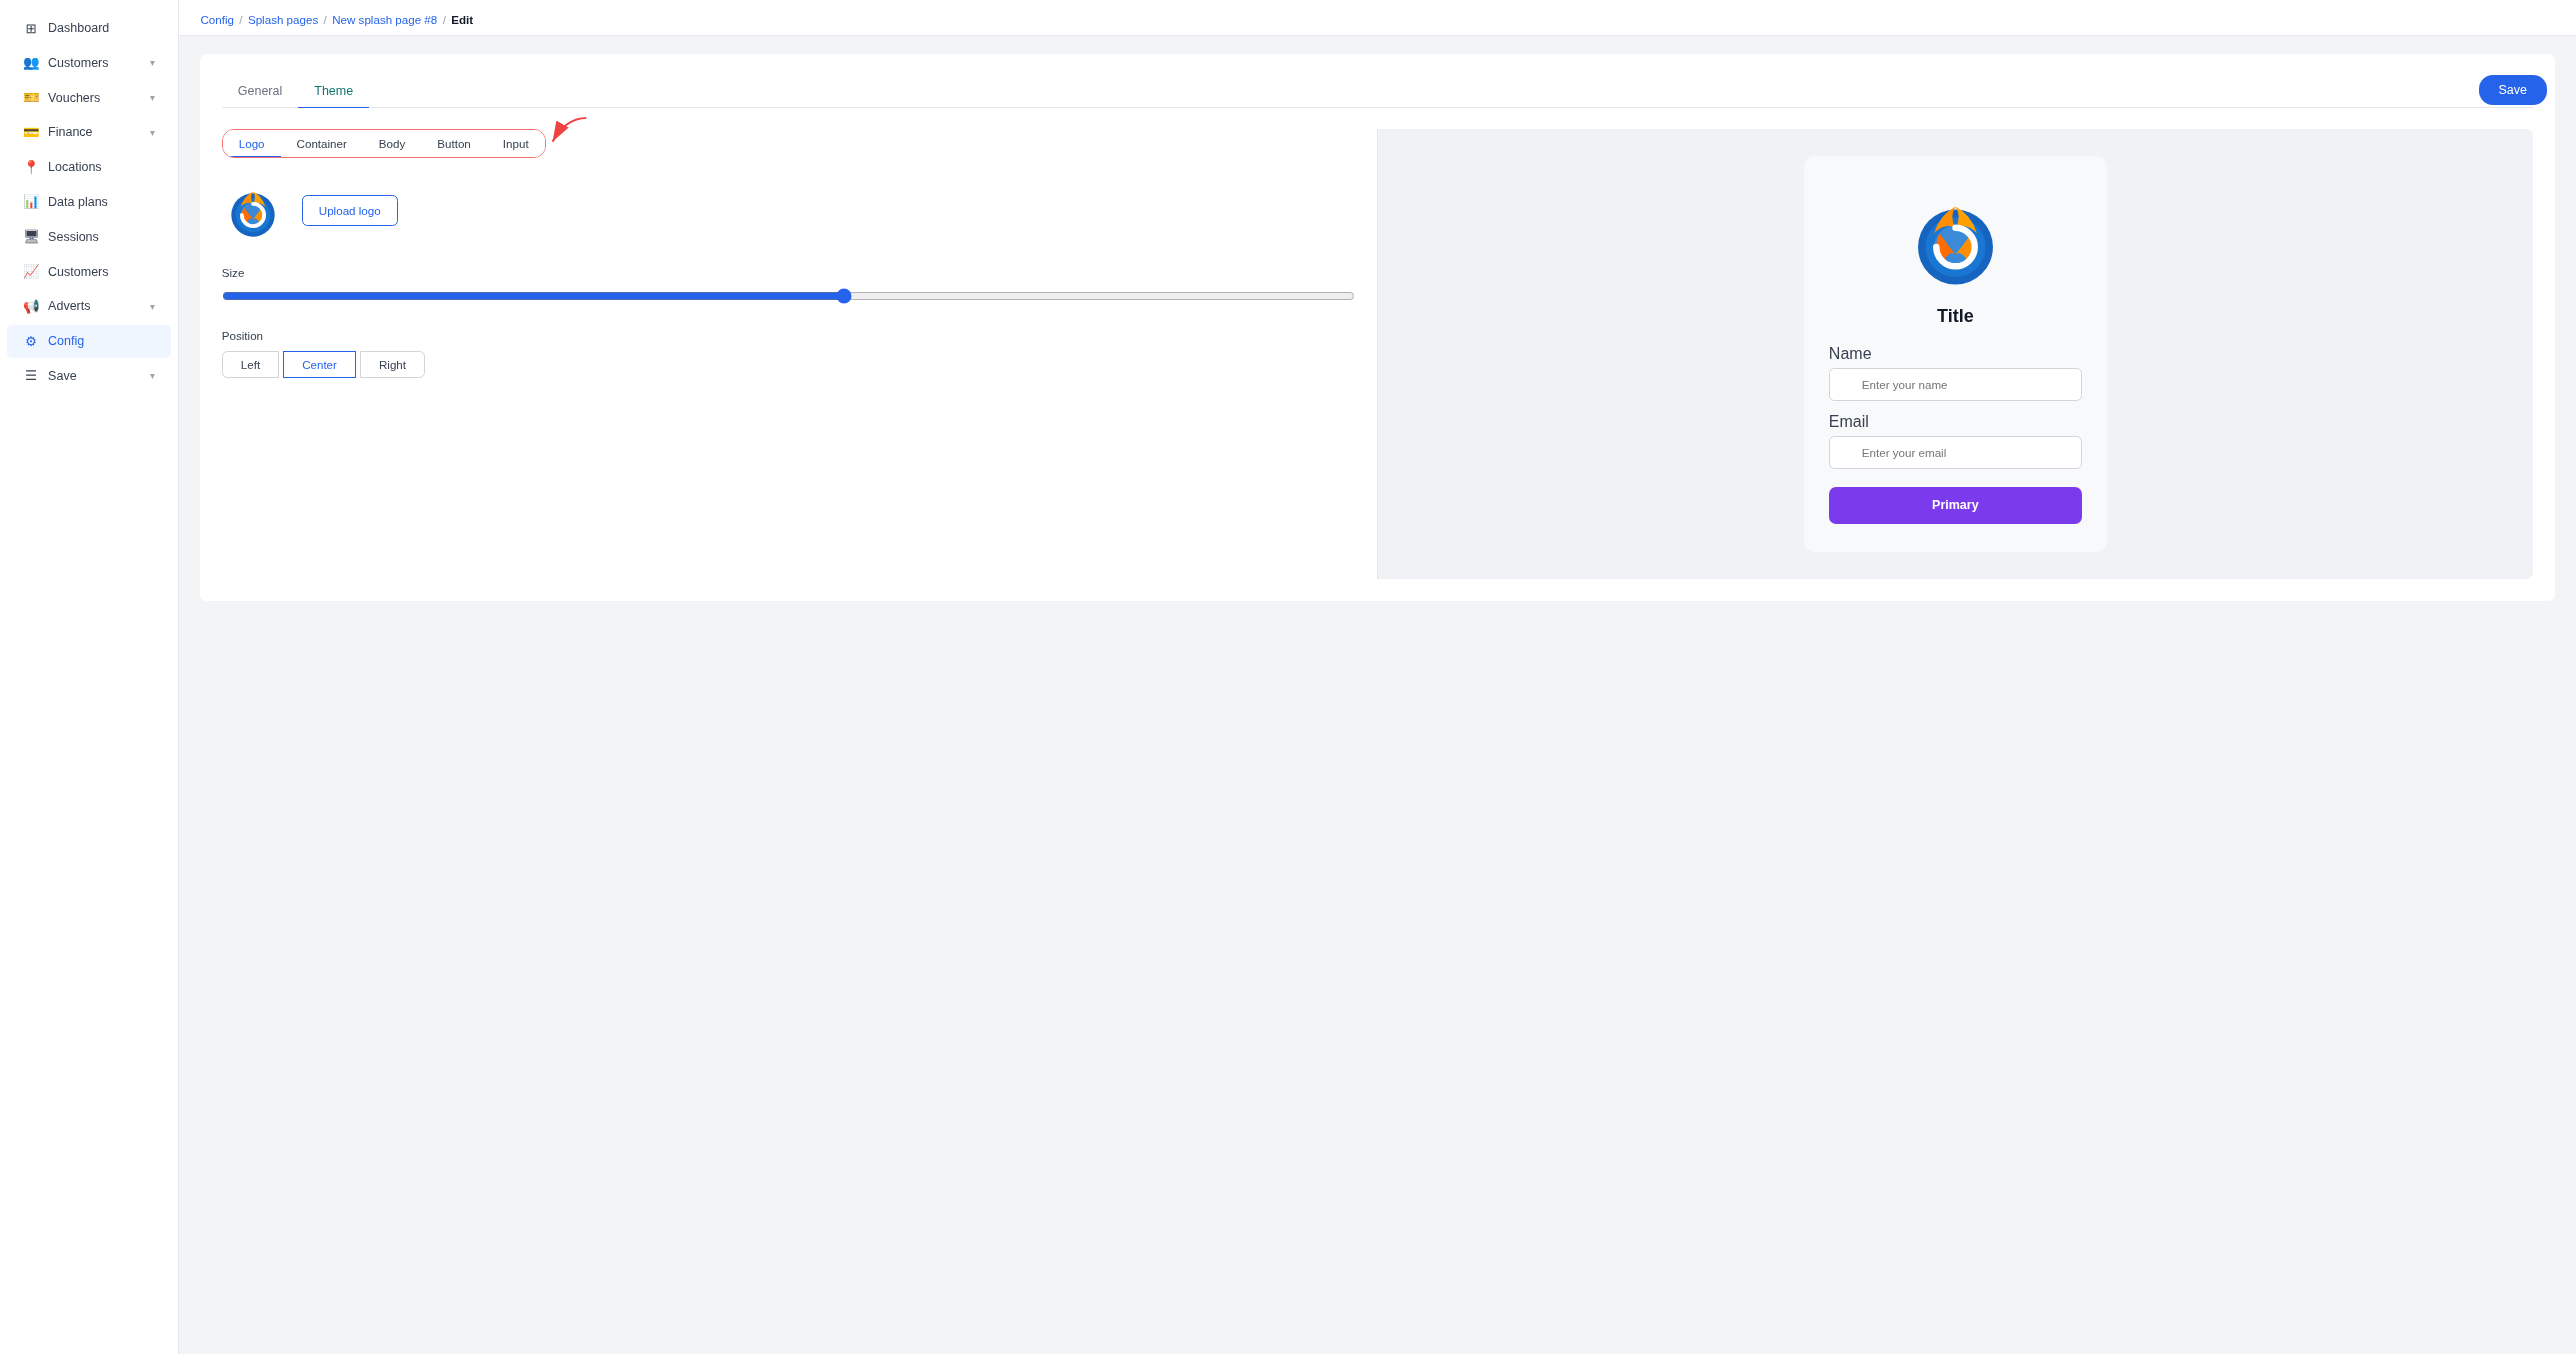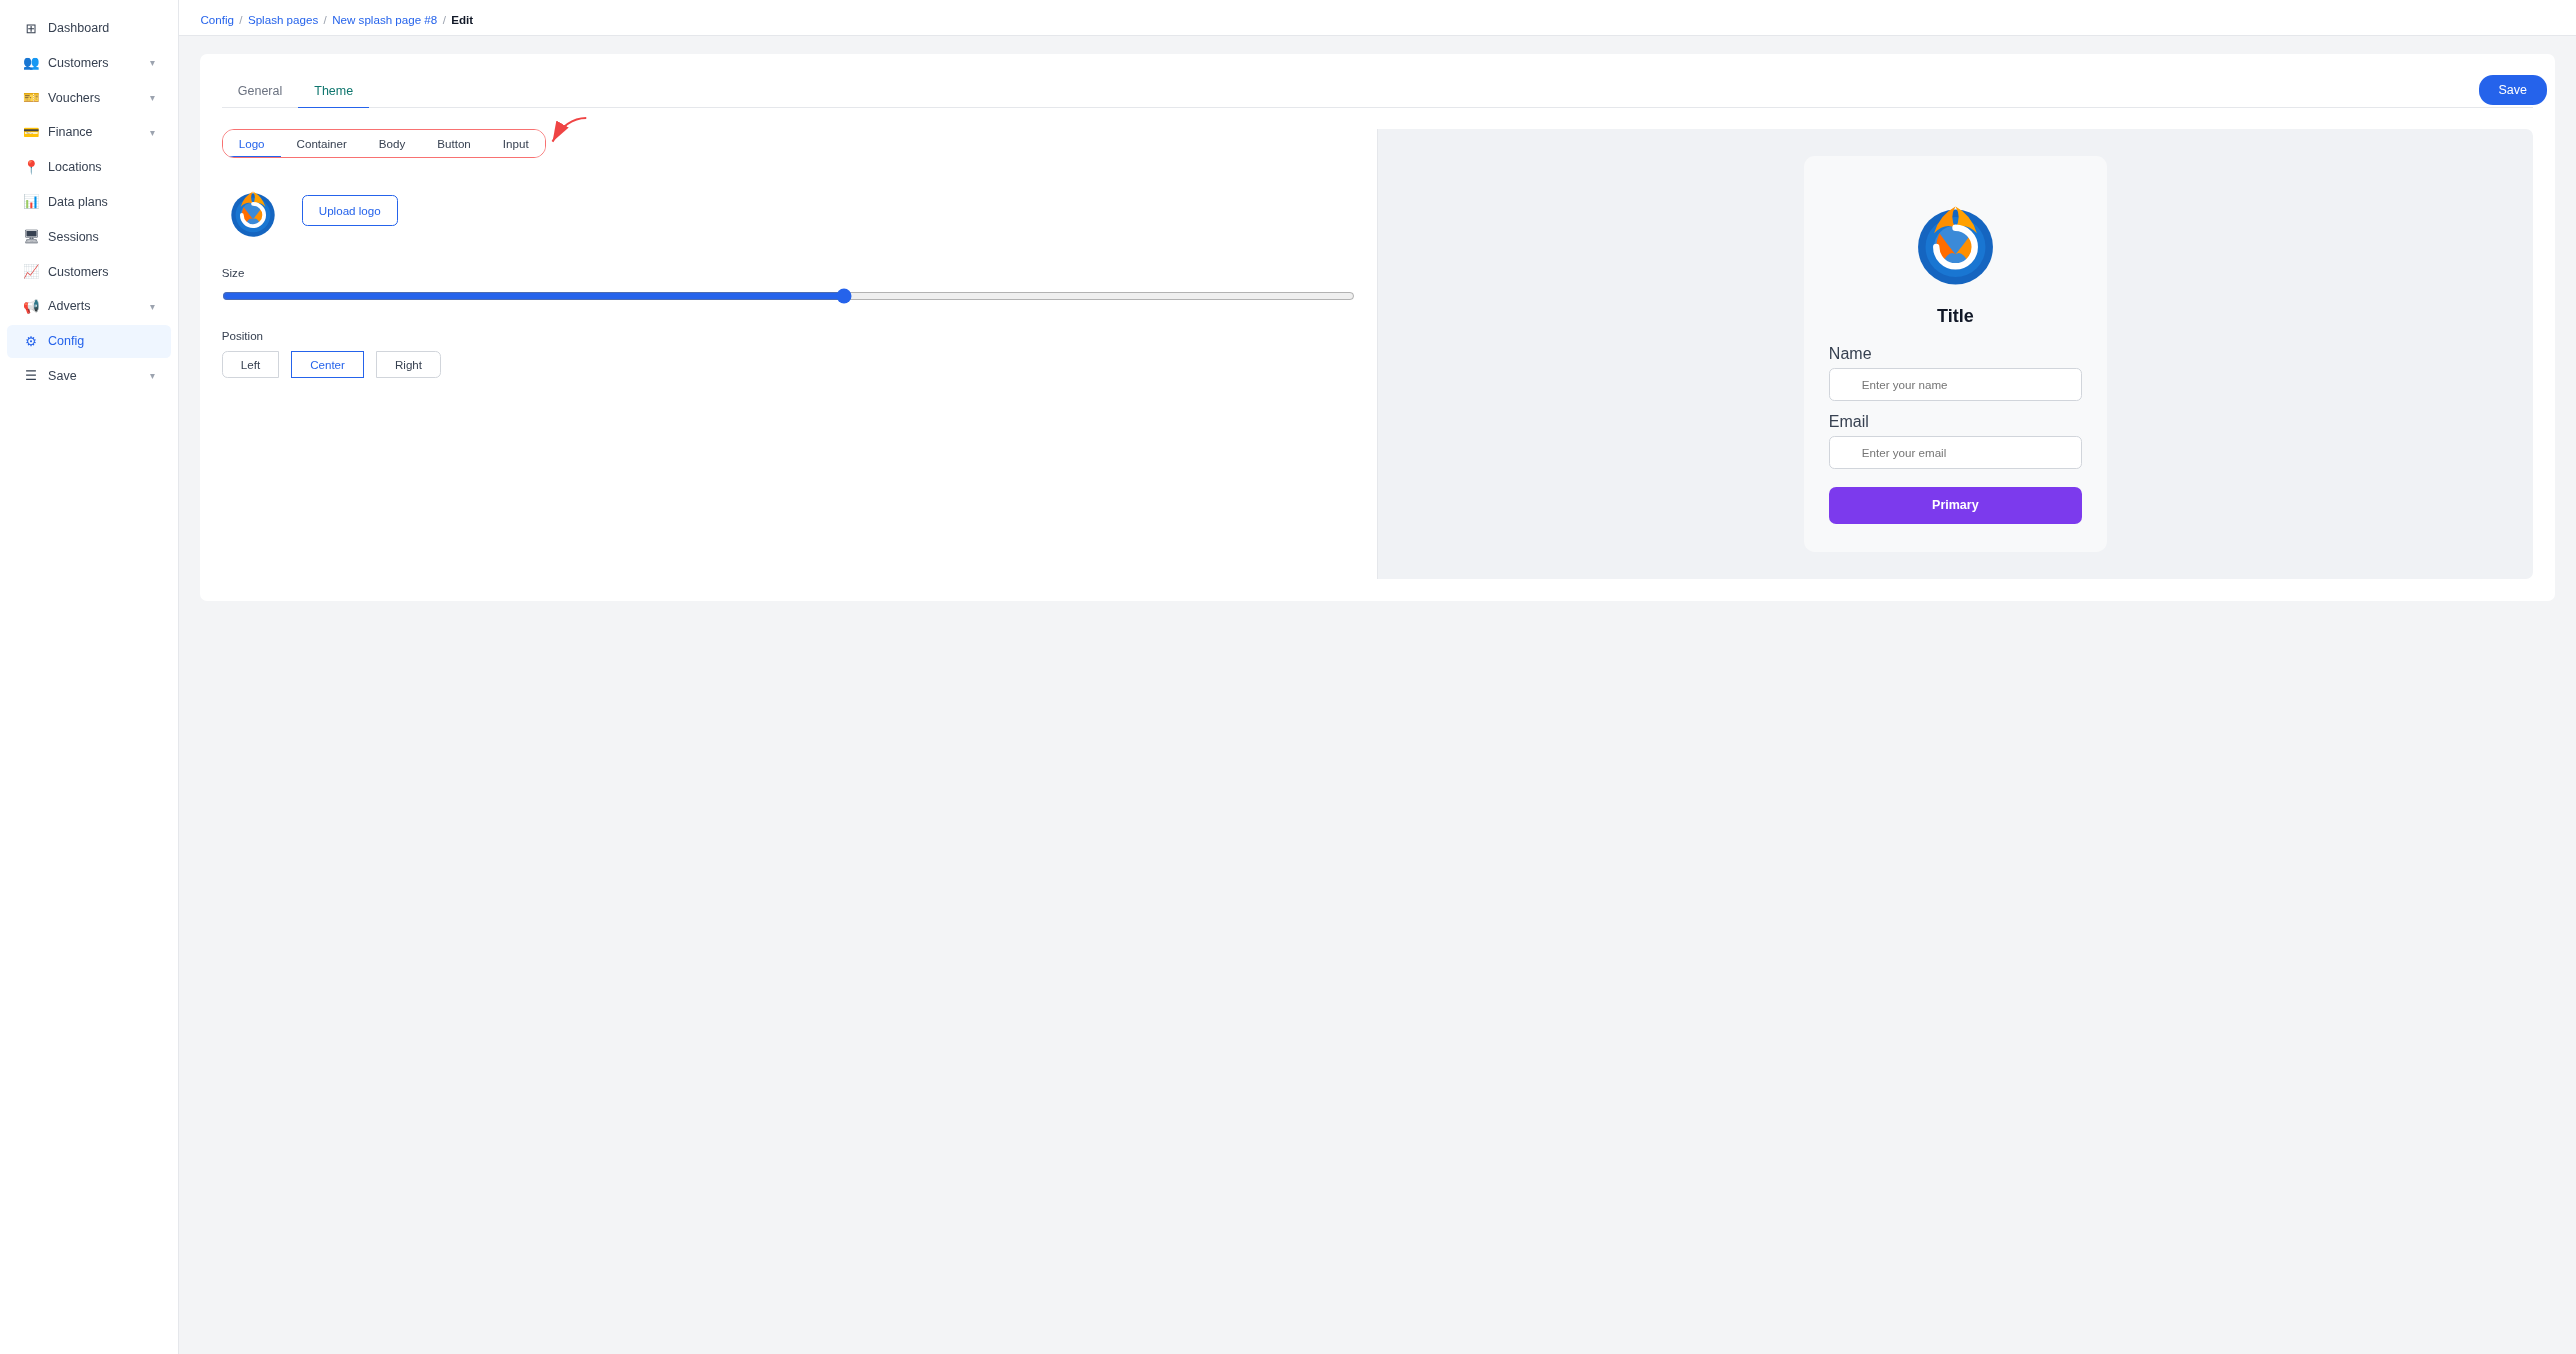--- a/index.html
+++ b/index.html
@@ -163,21 +163,21 @@
       margin-bottom: 21.4px;
     }
     input[type=range] {
       width: 100%;
       accent-color: #2563eb;
     }
 
     
     .position-group {
       display: flex;
-      gap: 12px;
+      gap: 4px;
     }
     .pos-btn {
       padding: 6.2px 18px;
       font-size: 11.6px;
       border: 0.9px solid #d1d5db;
       background: #fff;
       cursor: pointer;
       color: #374151;
     }
     .pos-btn:first-child { border-radius: 5.4px 0 0 5.4px; }

